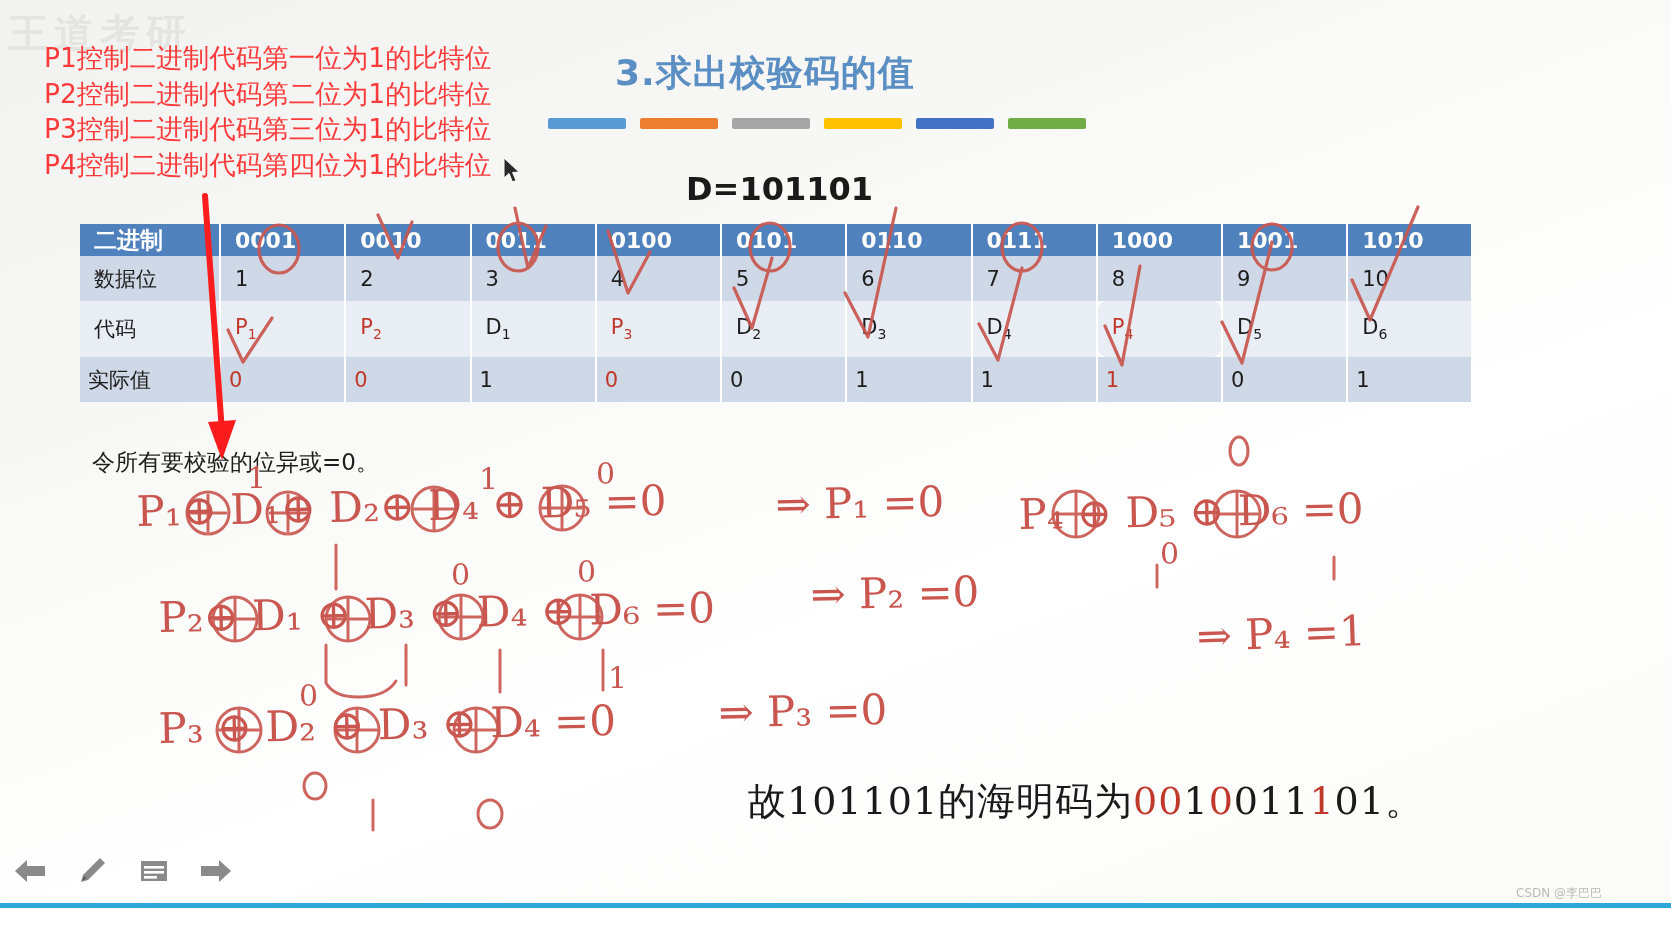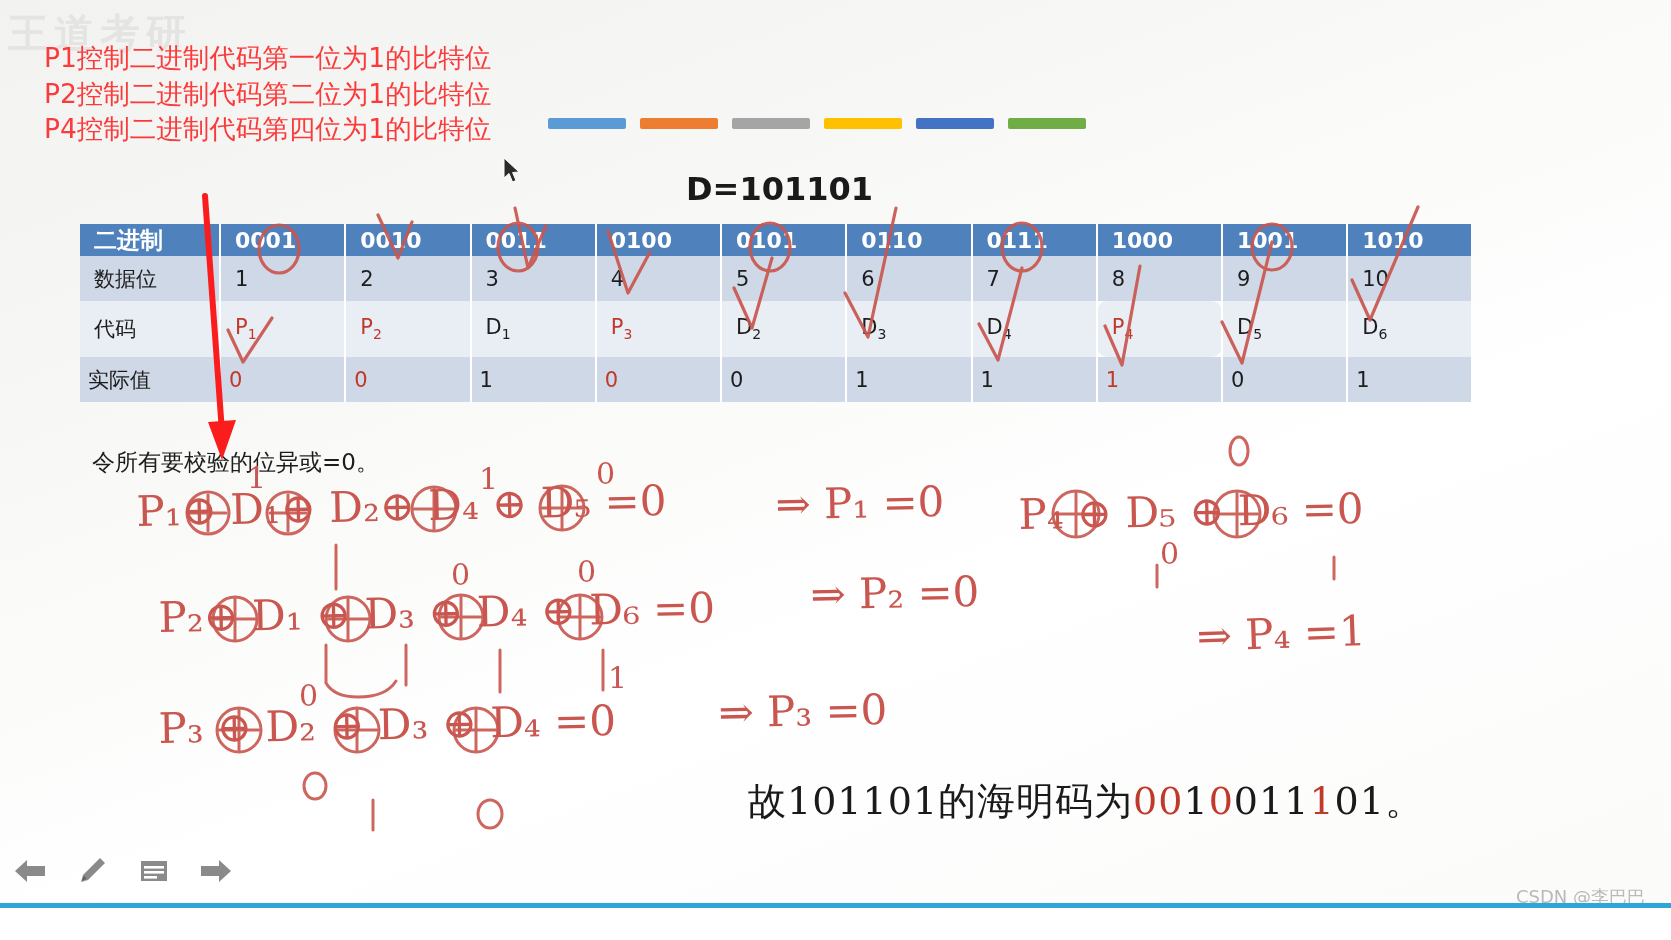--- a/index.html
+++ b/index.html
@@ -103,21 +103,21 @@
   #conclusion .r{ color:#c0392b; }
   
   #brand{
     position:absolute; left:1267px; top:854px;
     font-size:23px; color:#b5514a; font-weight:700;
     font-family:"DejaVu Sans", sans-serif;
     letter-spacing:.5px;
   }
   #csdn{
     position:absolute; left:1516px; top:885px;
-    font-size:18px; color:#b9b9b9;
+    font-size:12px; color:#b9b9b9;
     font-family:"DejaVu Sans", sans-serif;
   }
   
   #toolbar{
     position:absolute; left:0; top:838px; width:1671px; height:66px;
     display:flex; align-items:center; gap:22px; padding-left:10px;
   }
   #toolbar .tbtn{ width:40px; height:34px; display:flex; align-items:center; justify-content:center; }
   #statusbar{
     position:absolute; left:0; top:903px; width:1671px; height:5px;
@@ -129,23 +129,25 @@
 </head>
 <body>
 
 <div id="slide">
 
   <div id="bg-watermark">王道考研</div>
 
   <div id="notes">
     <div>P1控制二进制代码第一位为1的比特位</div>
     <div>P2控制二进制代码第二位为1的比特位</div>
+    <div>P3控制二进制代码第三位为1的比特位</div>
     <div>P4控制二进制代码第四位为1的比特位</div>
   </div>
 
+  <div id="title">3.求出校验码的值</div>
   <div id="title-bars">
     <span style="background:#5b9bd5"></span>
     <span style="background:#ed7d31"></span>
     <span style="background:#a5a5a5"></span>
     <span style="background:#ffc000"></span>
     <span style="background:#4472c4"></span>
     <span style="background:#70ad47"></span>
   </div>
 
   <div id="dline">D=101101</div>

